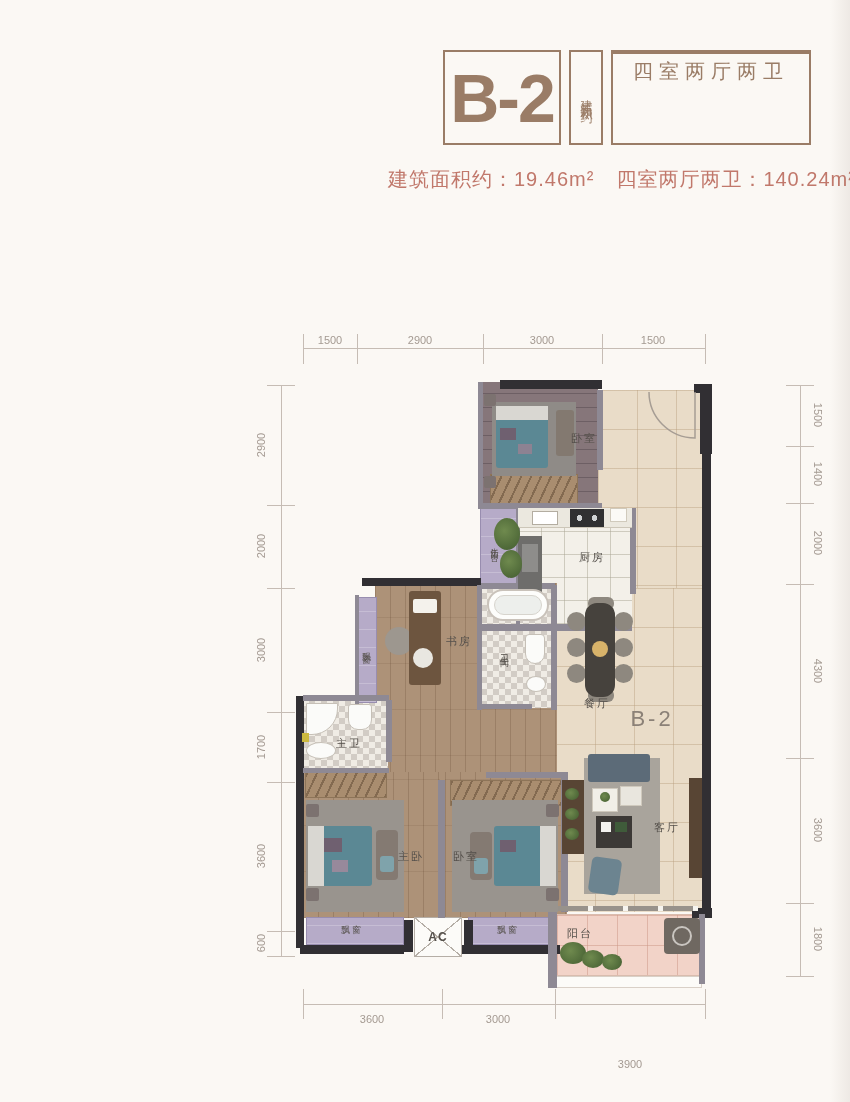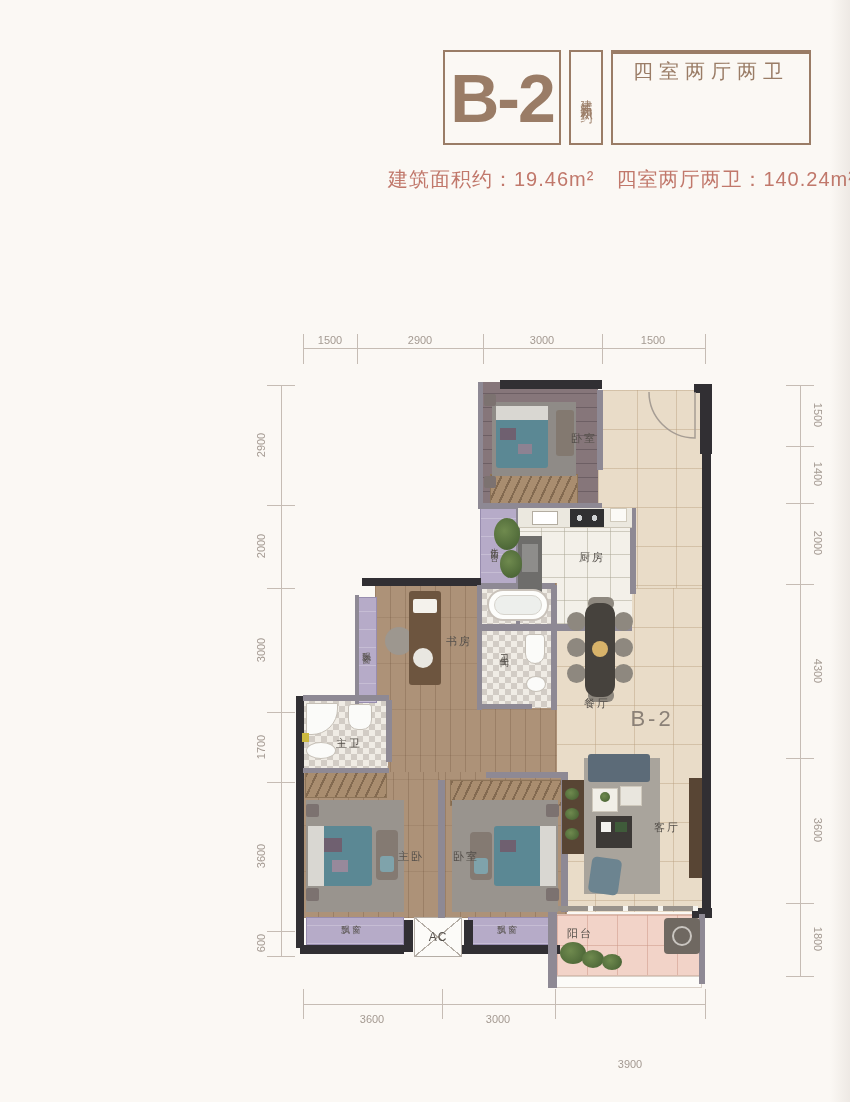--- a/index.html
+++ b/index.html
@@ -285,15 +285,15 @@
   <span class="lbl v" style="left:504px;top:650px;font-size:9px">卫生间</span>
   <span class="lbl" style="left:597px;top:703px">餐厅</span>
   <span class="wm" style="left:652px;top:719px">B-2</span>
   <span class="lbl" style="left:349px;top:743px">主卫</span>
   <span class="lbl" style="left:411px;top:856px">主卧</span>
   <span class="lbl" style="left:466px;top:856px">卧室</span>
   <span class="lbl" style="left:667px;top:827px">客厅</span>
   <span class="lbl" style="left:580px;top:933px">阳台</span>
   <span class="lbl" style="left:352px;top:930px;font-size:9px">飘窗</span>
   <span class="lbl" style="left:508px;top:930px;font-size:9px">飘窗</span>
-  <span class="lbl" style="left:438px;top:937px;font-size:12px;font-weight:normal;letter-spacing:1px">AC</span>
+  <span class="lbl" style="left:438px;top:937px;font-size:12px;font-weight:bold;letter-spacing:1px">AC</span>
 
 </div>
 
 </body></html>

